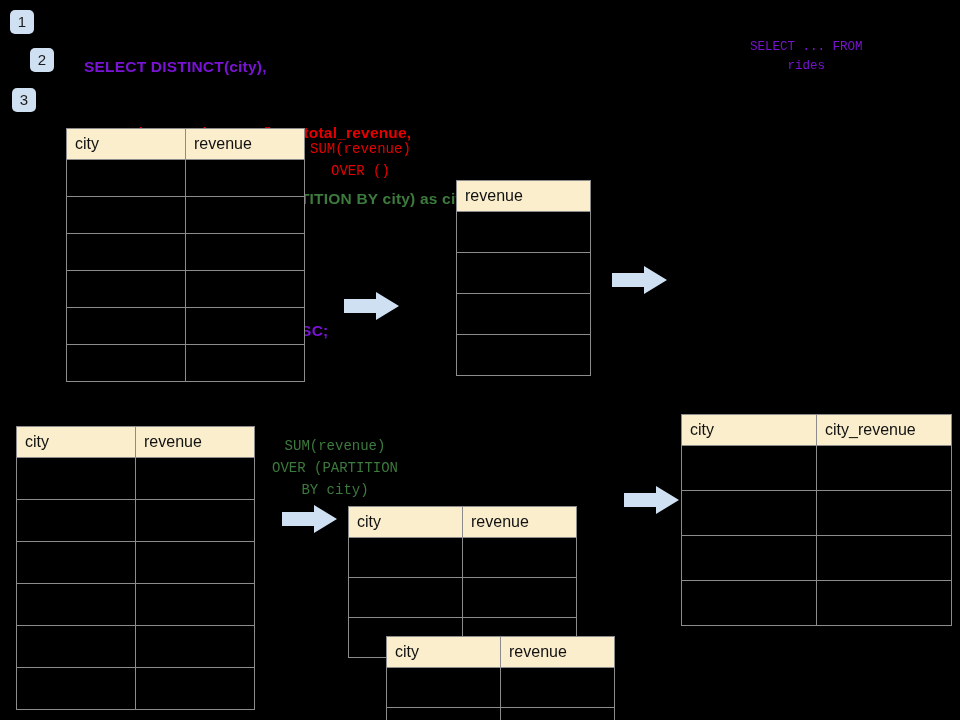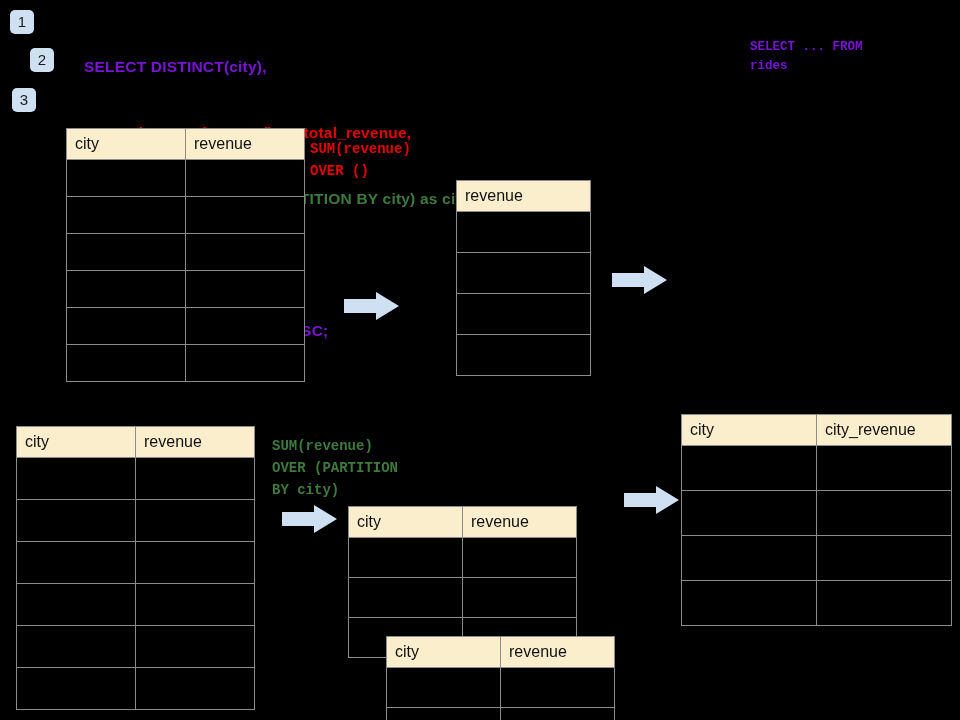--- a/index.html
+++ b/index.html
@@ -44,22 +44,23 @@
   .c-purple { color: #7a13d6; }
   .c-red    { color: #e60000; }
   .c-green  { color: #3d7a3d; }
 
   
   .annot {
     position: absolute;
     font-family: "Liberation Mono", monospace;
     font-size: 14px;
     line-height: 22px;
-    font-weight: bold;
+    font-weight: normal;
     white-space: pre;
+    text-align: center;
   }
   .annot.small {
     font-size: 12.5px;
     line-height: 19px;
   }
 
   
   .tbl {
     position: absolute;
     border-collapse: collapse;

